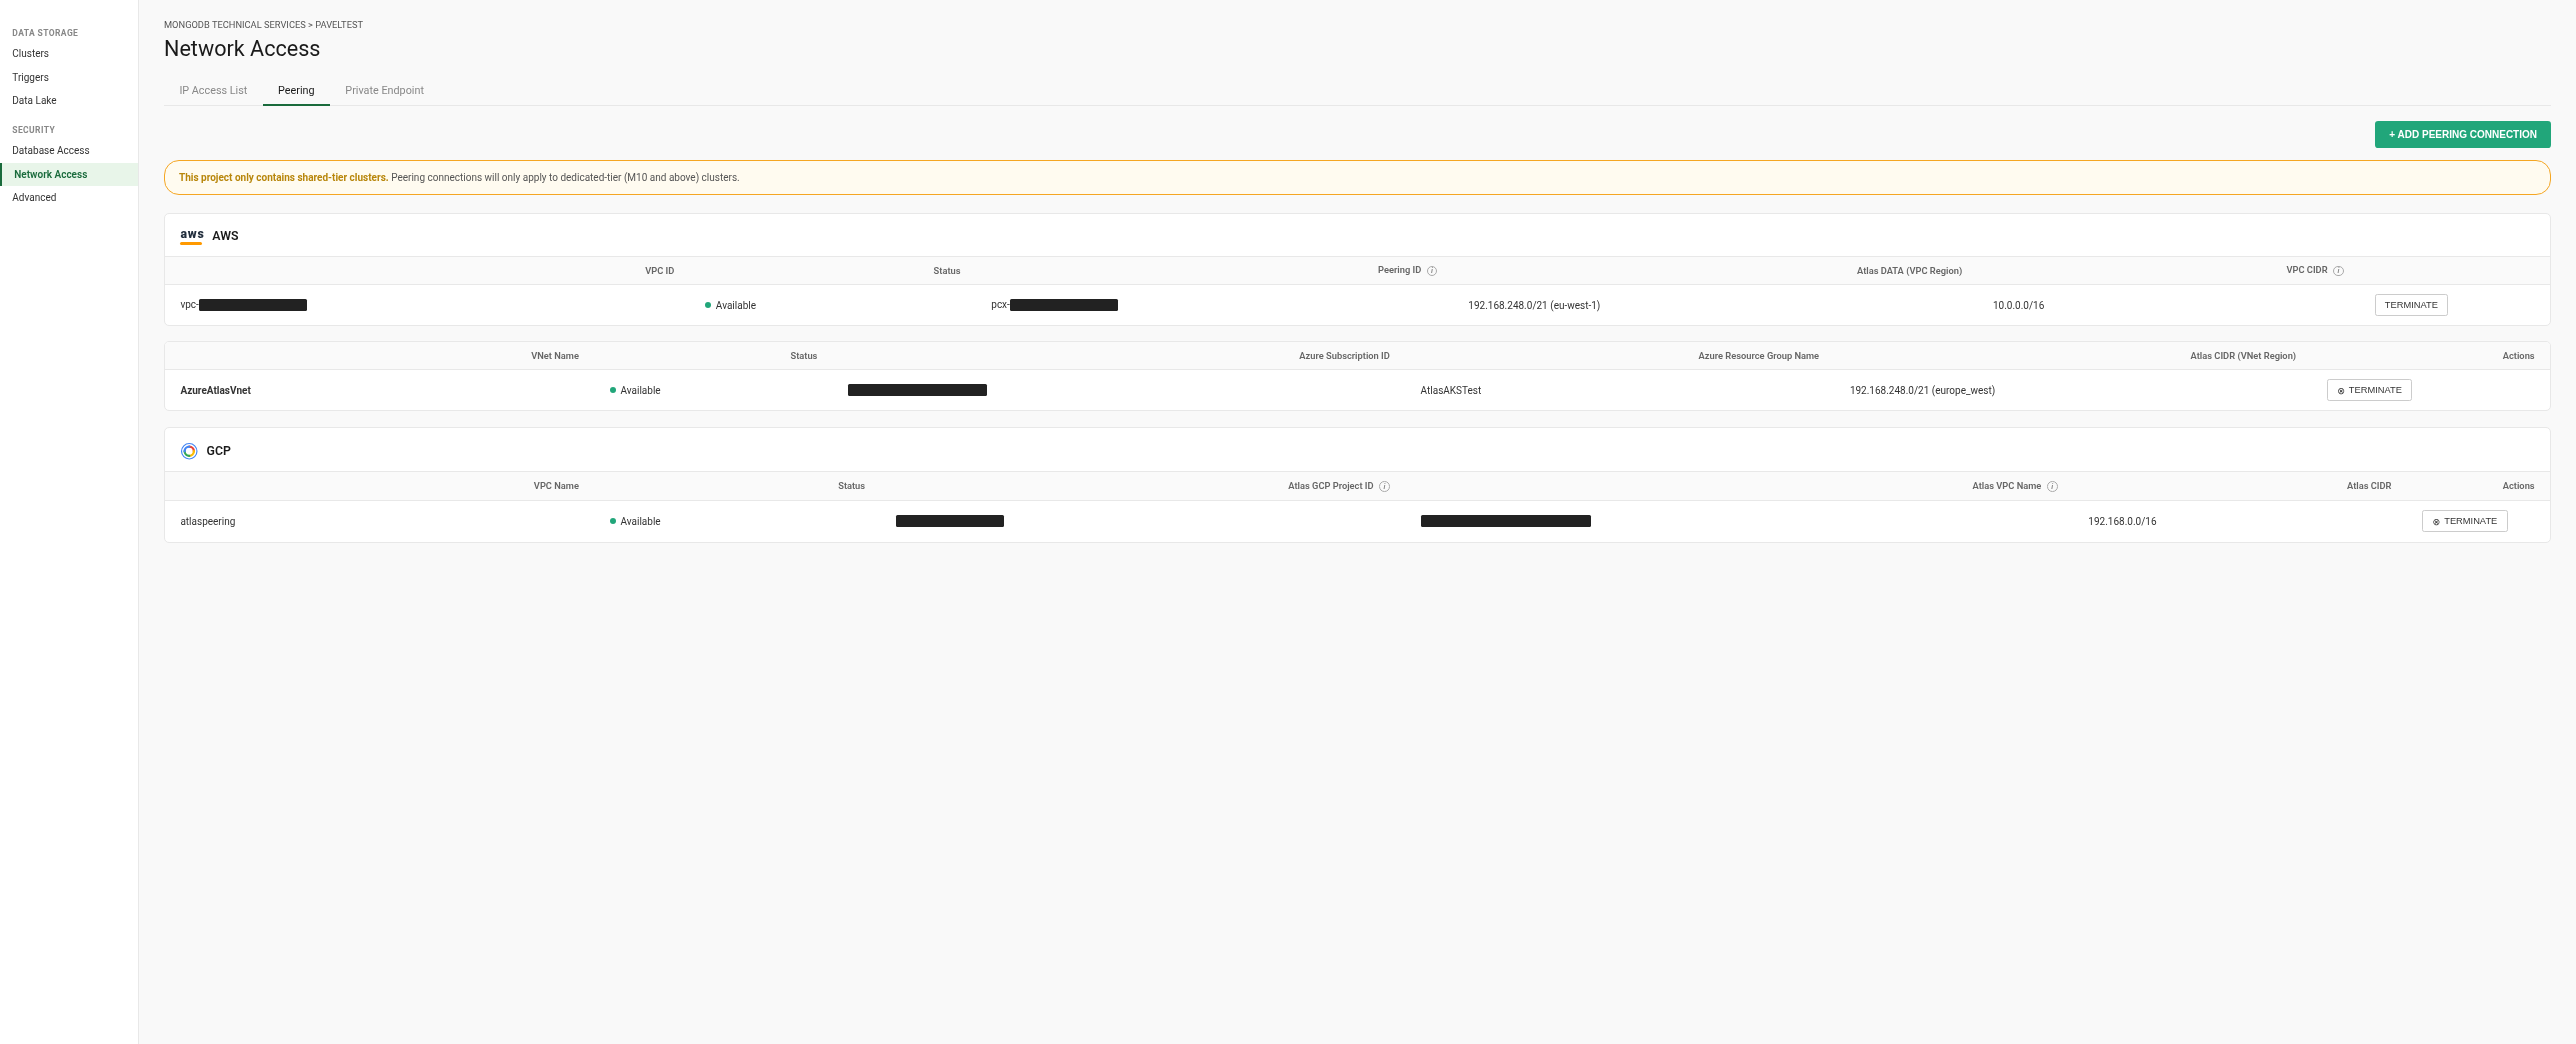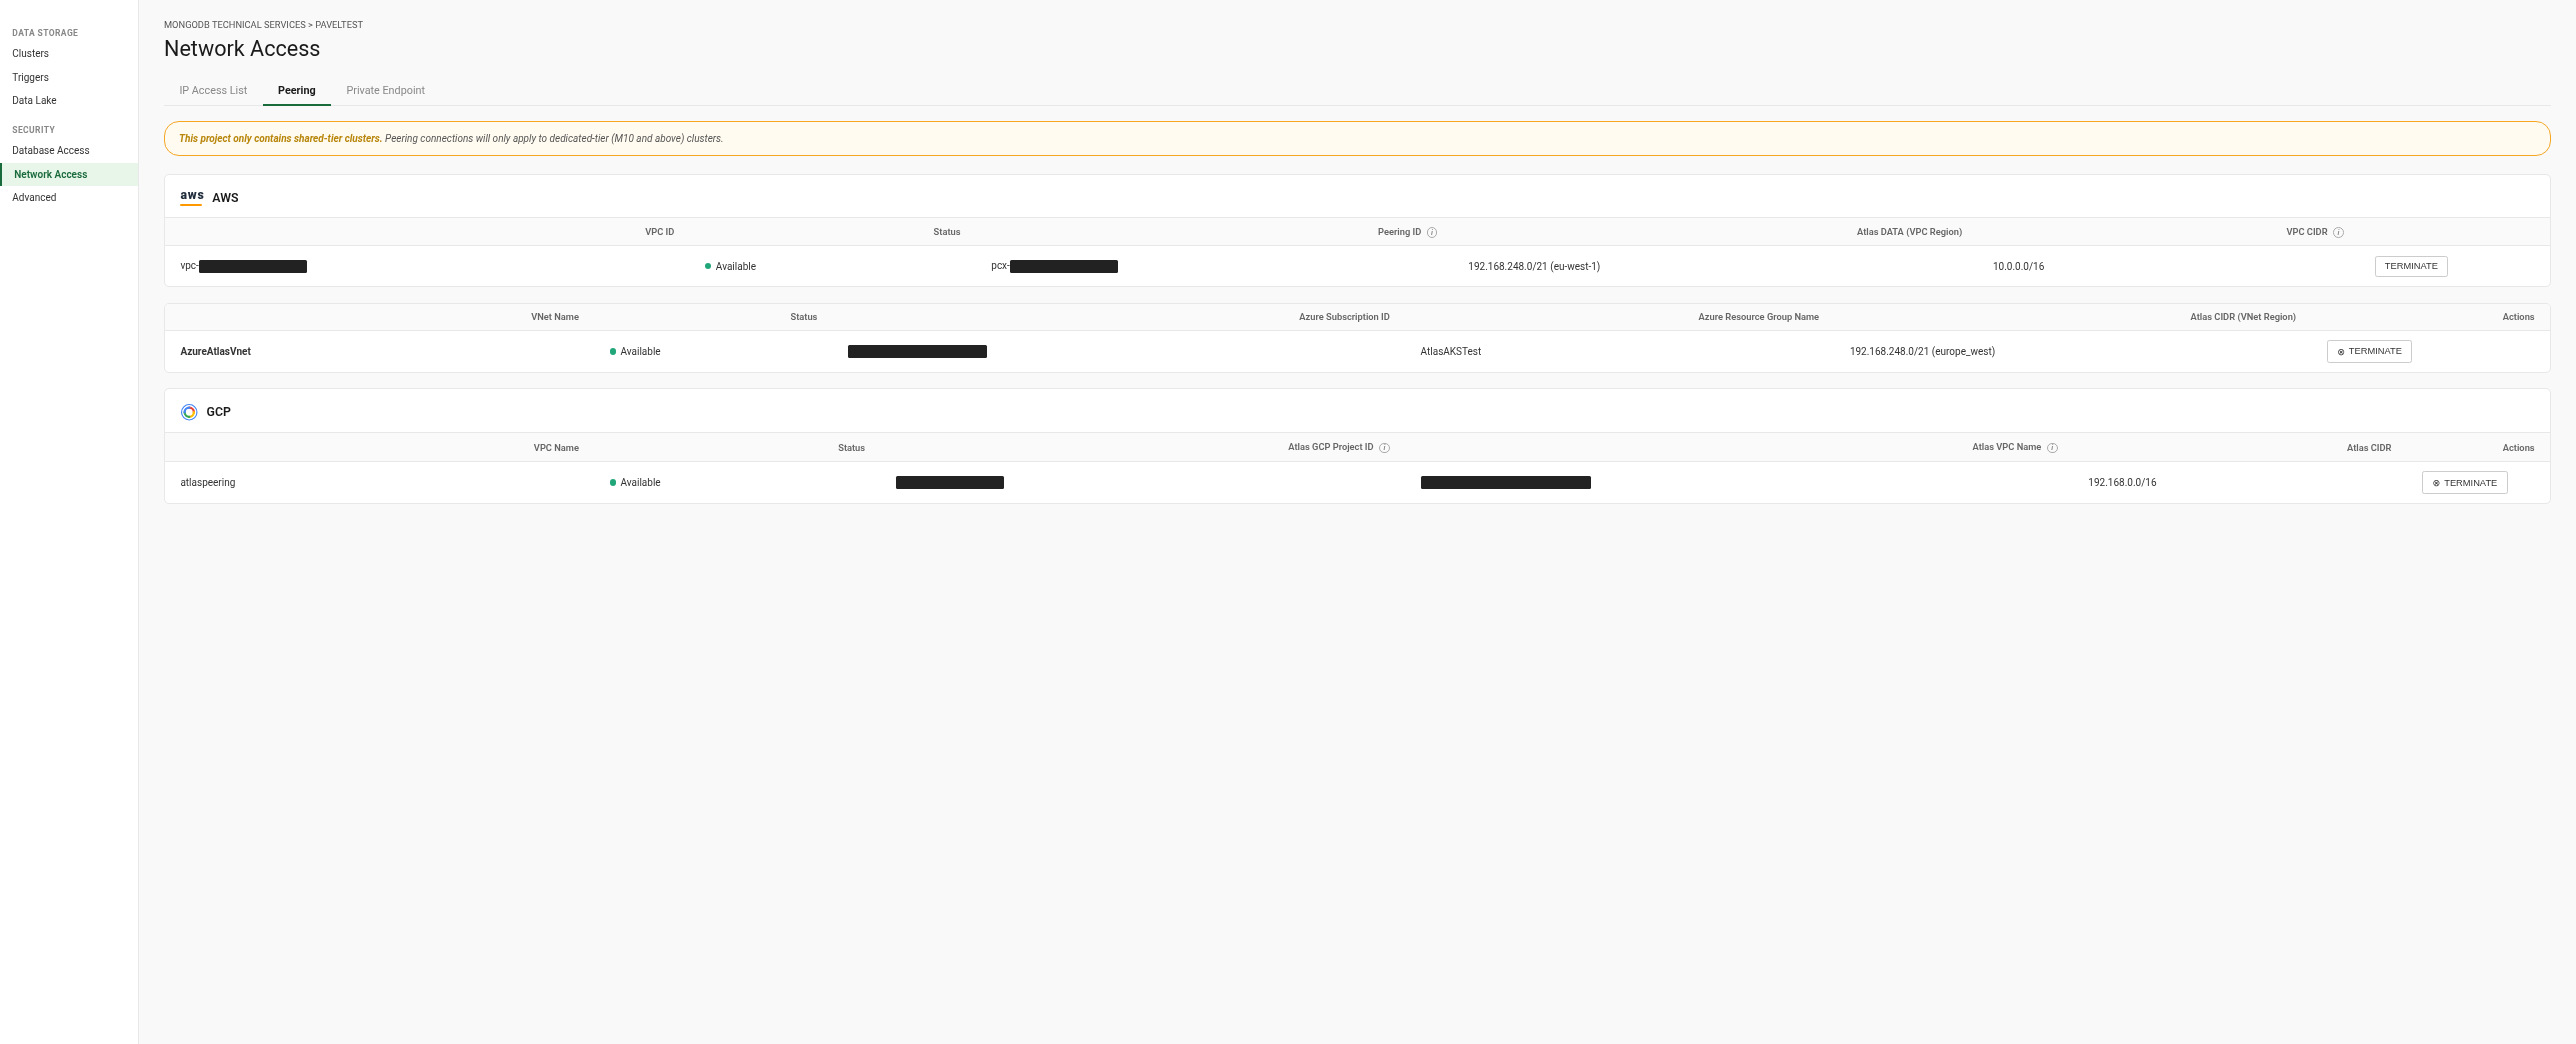--- a/index.html
+++ b/index.html
@@ -66,21 +66,21 @@
       padding: 7.7px 15.4px;
       font-size: 10.8px;
       color: #888;
       cursor: pointer;
       border-bottom: 2.3px solid transparent;
       margin-bottom: -1.5px;
       text-decoration: none;
     }
     .tab.active {
       color: #1a1a1a;
-      font-weight: 700;
+      font-weight: 400;
       border-bottom: 2.3px solid #1a6b3c;
     }
 
     
     .top-bar {
       display: flex;
       justify-content: flex-end;
       margin-bottom: 12.3px;
     }
     .btn-add {
@@ -99,21 +99,20 @@
 
     
     .warning-banner {
       background: #fffbf0;
       border: 0.8px solid #f5a623;
       border-radius: 15px;
       padding: 10.8px 14px;
       margin-bottom: 18.5px;
       font-size: 10px;
       color: #555;
-      font-style: italic;
     }
     .warning-banner strong { color: #b8860b; }
 
     
     .section-card {
       background: #fff;
       border: 0.8px solid #e8e8e8;
       border-radius: 5px;
       margin-bottom: 15.4px;
       overflow: hidden;
@@ -275,20 +274,23 @@
   </div>
 
   <h1 class="page-title">Network Access</h1>
 
   <div class="tabs">
     <a class="tab">IP Access List</a>
     <a class="tab active">Peering</a>
     <a class="tab">Private Endpoint</a>
   </div>
 
+  <div class="top-bar">
+    <button class="btn-add">+ ADD PEERING CONNECTION</button>
+  </div>
 
   <div class="warning-banner">
     <strong>This project only contains shared-tier clusters.</strong>
     <span> Peering connections will only apply to dedicated-tier (M10 and above) clusters.</span>
   </div>
 
   <div class="section-card">
     <div class="section-header">
       <div class="aws-logo">
         <span class="aws-logo-text">aws</span>

